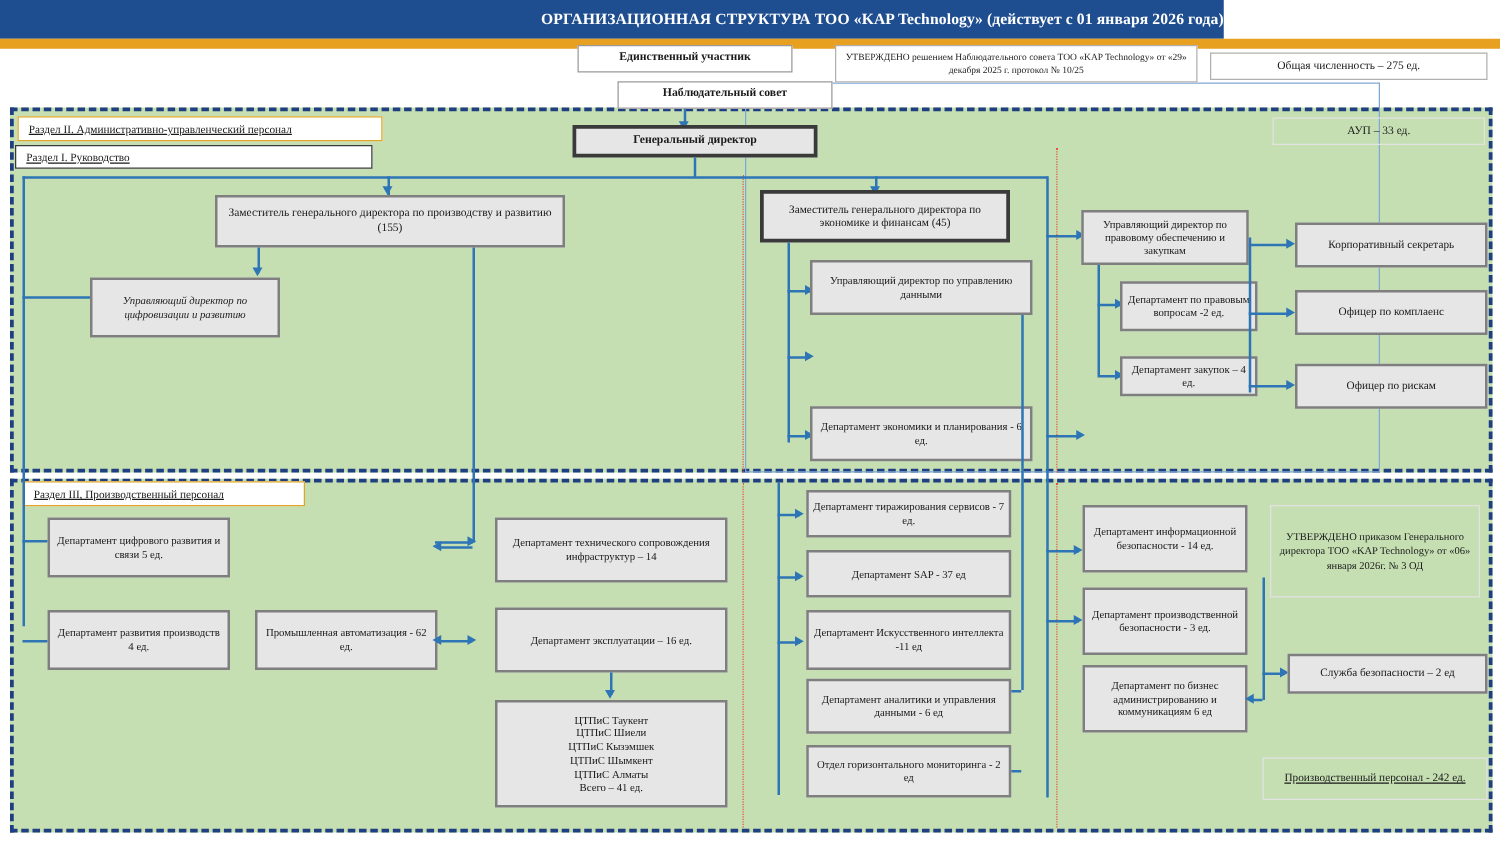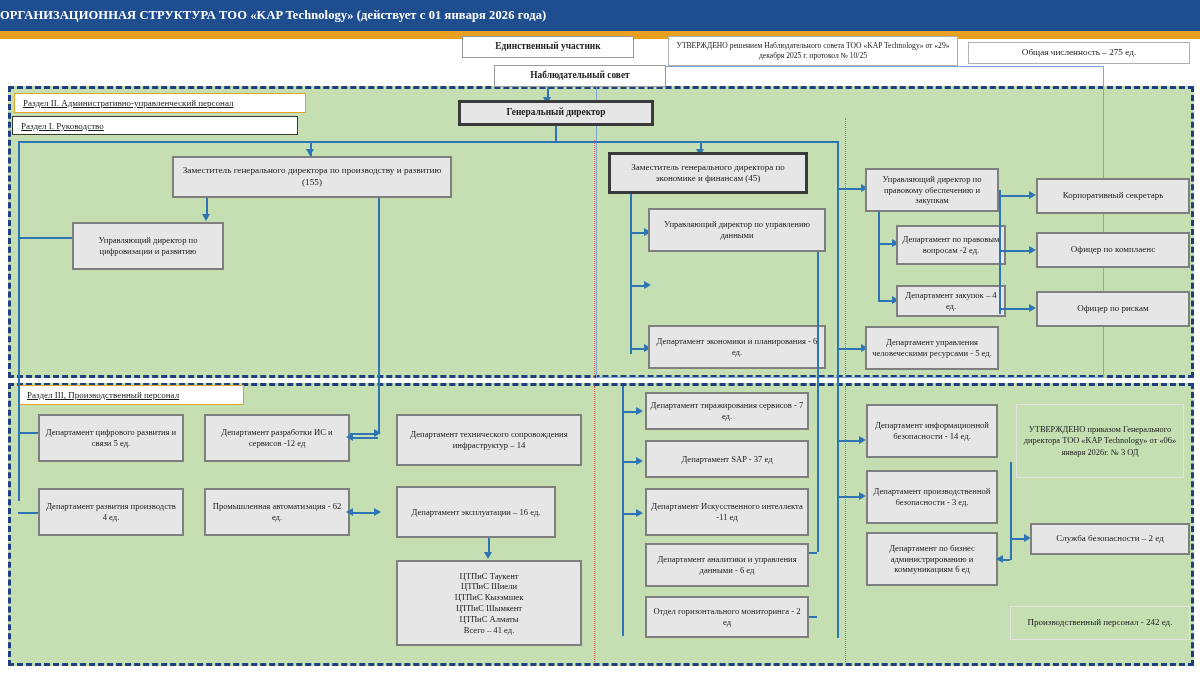--- a/index.html
+++ b/index.html
@@ -5,23 +5,23 @@
   * { box-sizing: border-box; margin:0; padding:0; }
   html,body{ background:#ffffff; }
   body{
     font-family:"Liberation Serif", serif;
     width:1200px; height:677px; position:relative; overflow:hidden;
   }
   #root{ position:absolute; left:0; top:0; width:1200px; height:677px; background:#ffffff; }
 
   
   .hdr-blue{
-    position:absolute; left:0; top:0; width:1200px; height:31px;
+    position:absolute; left:0; top:0; width:979px; height:31px;
     background:#1F4E90;
-    display:flex; align-items:center; justify-content:flex-start;
+    display:flex; align-items:center; justify-content:flex-end;
   }
   .hdr-blue span{
     color:#ffffff; font-weight:bold; font-size:12.5px; letter-spacing:.1px;
     font-family:"Liberation Serif", serif; white-space:nowrap;
   }
   .hdr-orange{
     position:absolute; left:0; top:31px; width:1200px; height:8px; background:#E8A020;
   }
 
   
@@ -116,24 +116,25 @@
   <div class="tag amber" style="left:14px; top:93px; width:292px; height:20px;">
     <span>Раздел  II.  Административно-управленческий     персонал</span>
   </div>
   <div class="tag dark" style="left:12px; top:116px; width:286px; height:19px;">
     <span>Раздел  I. Руководство</span>
   </div>
   <div class="tag amber" style="left:18px; top:385px; width:226px; height:20px;">
     <span>Раздел  III, Производственный  персонал</span>
   </div>
 
+  <div class="box ghost" style="left:1018px; top:94px; width:170px; height:22px;">АУП – 33 ед.</div>
 
   <div class="box ghost2" style="left:1016px; top:404px; width:168px; height:74px; white-space:pre-line;">УТВЕРЖДЕНО приказом Генерального директора ТОО «KAP Technology» от «06» января 2026г. № 3 ОД</div>
 
-  <div class="box ghost" style="left:1010px; top:606px; width:180px; height:34px; font-size:9px;">Производственный персонал -  242 ед.</div>
+  <div class="box ghost" style="left:1010px; top:606px; width:180px; height:34px; font-size:9px;text-decoration:underline;">Производственный персонал -  242 ед.</div>
 
   <div class="box thick" style="left:458px; top:100px; width:196px; height:26px;">Генеральный директор</div>
 
   <div class="ln v" style="left:555px; top:126px; height:16px;"></div>
   <div class="ln h" style="left:18px; top:141px; width:820px;"></div>
 
   <div class="ln v" style="left:310px; top:141px; height:15px;"></div>
   <div class="arrow down" style="left:306px; top:149px;"></div>
 
   <div class="ln v" style="left:700px; top:141px; height:15px;"></div>
@@ -155,21 +156,21 @@
   <div class="ln h" style="left:18px; top:512px; width:34px;"></div>
   <div class="arrow right" style="left:50px; top:508px;"></div>
 
   <div class="ln h" style="left:18px; top:237px; width:154px;"></div>
 
   <div class="box" style="left:172px; top:156px; width:280px; height:42px; font-size:9.2px;">Заместитель генерального директора по производству и развитию (155)</div>
 
   <div class="ln v" style="left:206px; top:198px; height:20px;"></div>
   <div class="arrow down" style="left:202px; top:214px;"></div>
 
-  <div class="box" style="left:72px; top:222px; width:152px; height:48px;">Управляющий директор по цифровизации и развитию</div>
+  <div class="box" style="left:72px; top:222px; width:152px; height:48px;font-style:italic;">Управляющий директор по цифровизации и развитию</div>
 
   <div class="ln v" style="left:378px; top:198px; height:236px;"></div>
   <div class="ln h" style="left:348px; top:433px; width:30px;"></div>
   <div class="arrow right" style="left:374px; top:429px; border-left-color:#2E75B6;"></div>
 
   <div class="box thick" style="left:608px; top:152px; width:200px; height:42px; font-size:9px; font-weight:normal;">Заместитель генерального директора по экономике и финансам (45)</div>
 
   <div class="ln v" style="left:630px; top:194px; height:160px;"></div>
 
   <div class="ln h" style="left:630px; top:232px; width:18px;"></div>
@@ -193,50 +194,48 @@
 
   <div class="ln v" style="left:878px; top:212px; height:88px;"></div>
   <div class="ln h" style="left:878px; top:243px; width:18px;"></div>
   <div class="arrow right" style="left:892px; top:239px;"></div>
   <div class="box" style="left:896px; top:225px; width:110px; height:40px;">Департамент по правовым вопросам -2 ед.</div>
 
   <div class="ln h" style="left:878px; top:300px; width:18px;"></div>
   <div class="arrow right" style="left:892px; top:296px;"></div>
   <div class="box" style="left:896px; top:285px; width:110px; height:32px;">Департамент закупок – 4 ед.</div>
 
-  <div class="box" style="left:865px; top:326px; width:134px; height:44px;">Департамент управления человеческими ресурсами - 5 ед.</div>
 
   <div class="ln v" style="left:999px; top:190px; height:124px;"></div>
 
   <div class="ln h" style="left:999px; top:195px; width:34px;"></div>
   <div class="arrow right" style="left:1029px; top:191px;"></div>
   <div class="box" style="left:1036px; top:178px; width:154px; height:36px; font-size:9px;">Корпоративный секретарь</div>
 
   <div class="ln h" style="left:999px; top:250px; width:34px;"></div>
   <div class="arrow right" style="left:1029px; top:246px;"></div>
   <div class="box" style="left:1036px; top:232px; width:154px; height:36px; font-size:9px;">Офицер по комплаенс</div>
 
   <div class="ln h" style="left:999px; top:308px; width:34px;"></div>
   <div class="arrow right" style="left:1029px; top:304px;"></div>
   <div class="box" style="left:1036px; top:291px; width:154px; height:36px; font-size:9px;">Офицер по рискам</div>
 
   <div class="box" style="left:38px; top:414px; width:146px; height:48px;">Департамент цифрового развития и связи 5 ед.</div>
   <div class="box" style="left:38px; top:488px; width:146px; height:48px;">Департамент развития производств 4 ед.</div>
 
-  <div class="box" style="left:204px; top:414px; width:146px; height:48px;">Департамент разработки ИС и сервисов -12 ед</div>
   <div class="box" style="left:204px; top:488px; width:146px; height:48px;">Промышленная автоматизация - 62 ед.</div>
 
   <div class="ln h" style="left:350px; top:437px; width:28px;"></div>
   <div class="arrow left" style="left:346px; top:433px;"></div>
   <div class="ln h" style="left:350px; top:512px; width:28px;"></div>
   <div class="arrow left" style="left:346px; top:508px;"></div>
   <div class="arrow right" style="left:374px; top:508px;"></div>
 
   <div class="box" style="left:396px; top:414px; width:186px; height:52px;">Департамент технического сопровождения инфраструктур – 14</div>
-  <div class="box" style="left:396px; top:486px; width:160px; height:52px;">Департамент  эксплуатации – 16 ед.</div>
+  <div class="box" style="left:396px; top:486px; width:186px; height:52px;">Департамент  эксплуатации – 16 ед.</div>
 
   <div class="ln v" style="left:488px; top:538px; height:18px;"></div>
   <div class="arrow down" style="left:484px; top:552px;"></div>
 
   <div class="box" style="left:396px; top:560px; width:186px; height:86px; white-space:pre-line;">ЦТПиС Таукент
 ЦТПиС Шиели
 ЦТПиС Кызэмшек
 ЦТПиС Шымкент
 ЦТПиС Алматы
 Всего – 41 ед.</div>

